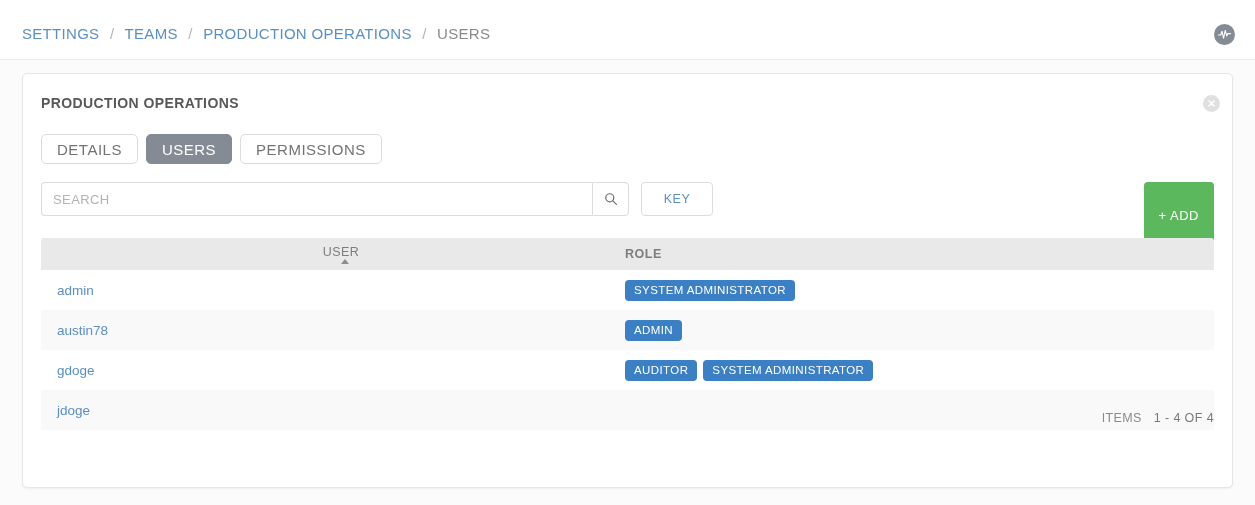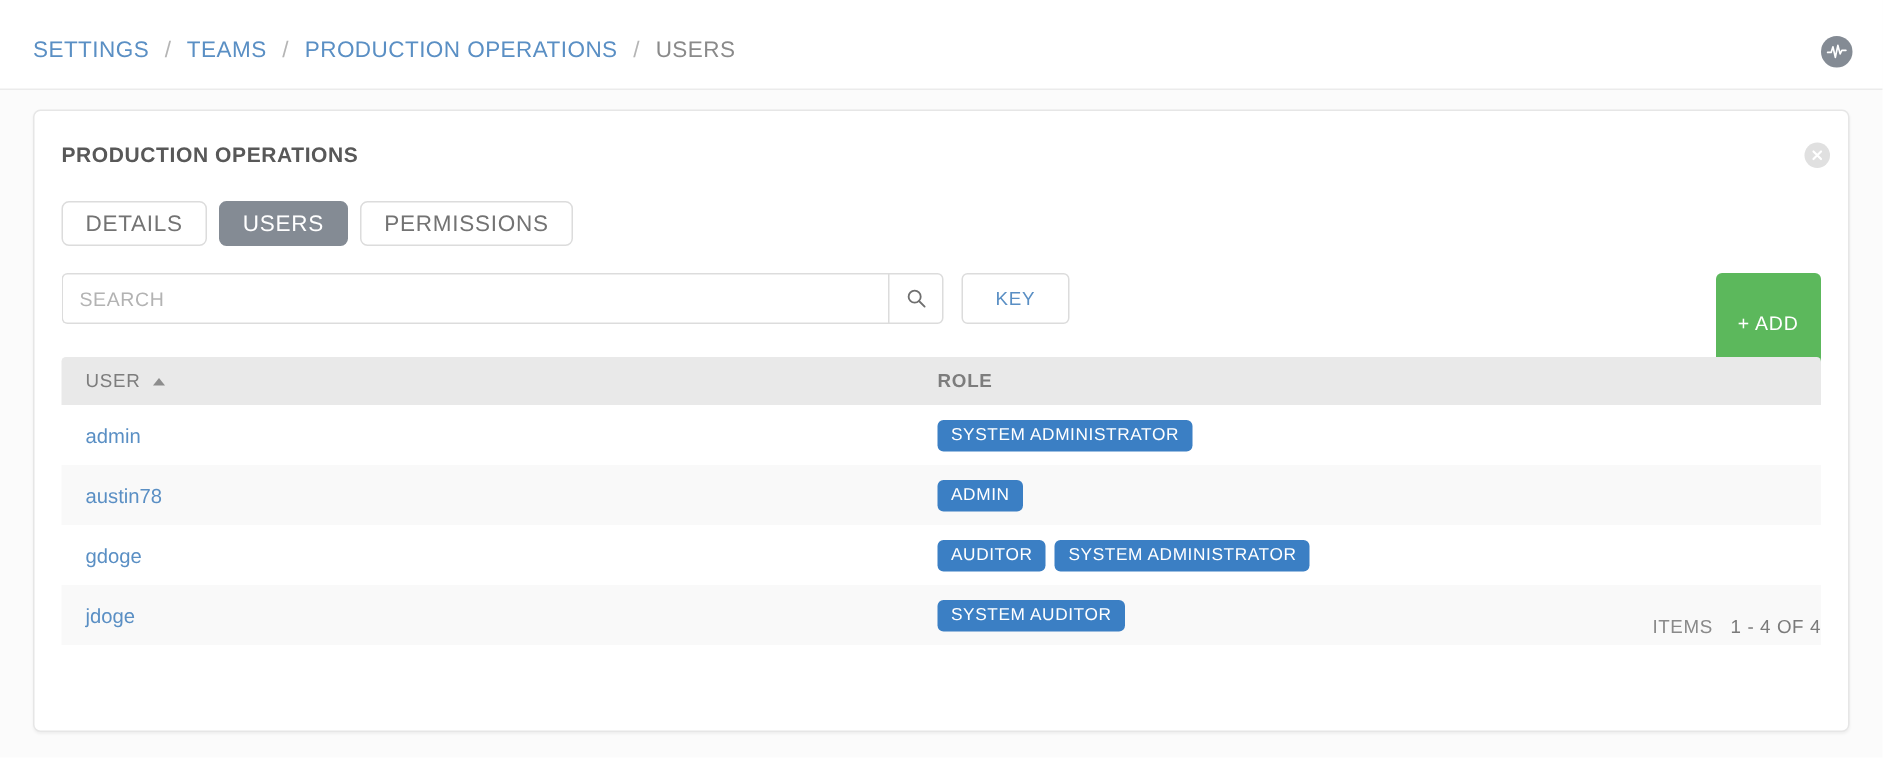--- a/index.html
+++ b/index.html
@@ -226,21 +226,21 @@
     border-radius: 3px 3px 0 0;
   }
   .th {
     font-size: 12.5px;
     color: #7d7d7d;
     letter-spacing: 0.5px;
     text-transform: uppercase;
     display: flex;
     align-items: center;
   }
-  .th-user { padding-left: 16px; width: 584px; box-sizing: border-box; }
+  .th-user { padding-left: 16px; width: 584px; box-sizing: border-box; flex-direction: column; }
   .th-role { flex: 1; font-weight: bold; }
   .sort-caret {
     margin-left: 8px;
     width: 0; height: 0;
     border-left: 4px solid transparent;
     border-right: 4px solid transparent;
     border-bottom: 5px solid #8d8d8d;
   }
   .trow {
     display: flex;
@@ -378,23 +378,20 @@
       <div class="td-role">
         <span class="badge">Auditor</span>
         <span class="badge">System Administrator</span>
       </div>
     </div>
 
     <div class="trow alt">
       <div class="td-user">
         <a>jdoge</a>
       </div>
-      <div class="td-role">
-        <span class="badge">System Auditor</span>
-      </div>
     </div>
   </div>
 
   <div class="table-footer">
     <span>Items</span>
     <span class="footer-count">1 - 4 of 4</span>
   </div>
 
 </div>
 

